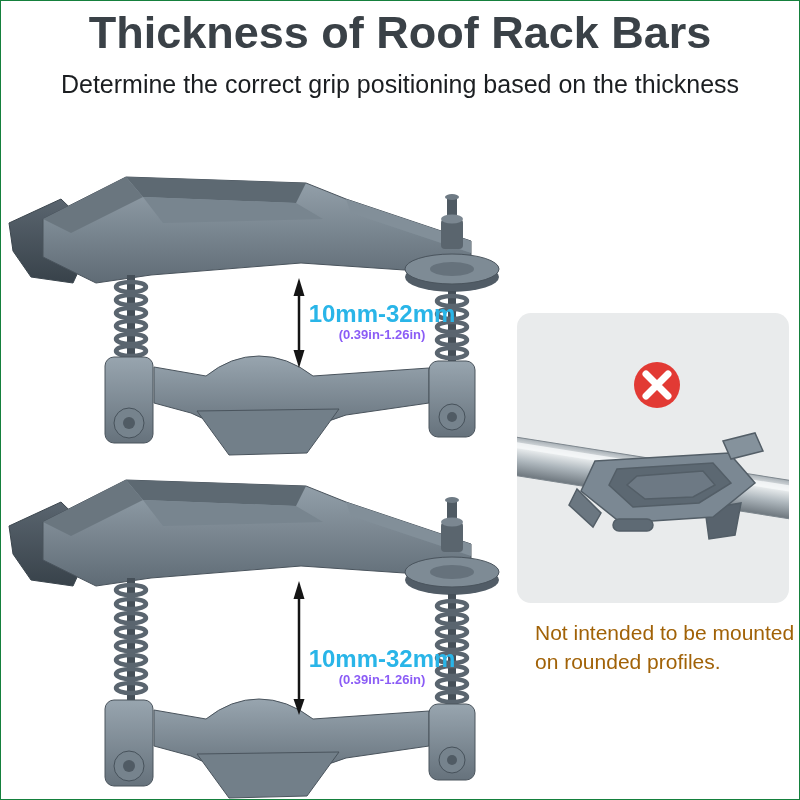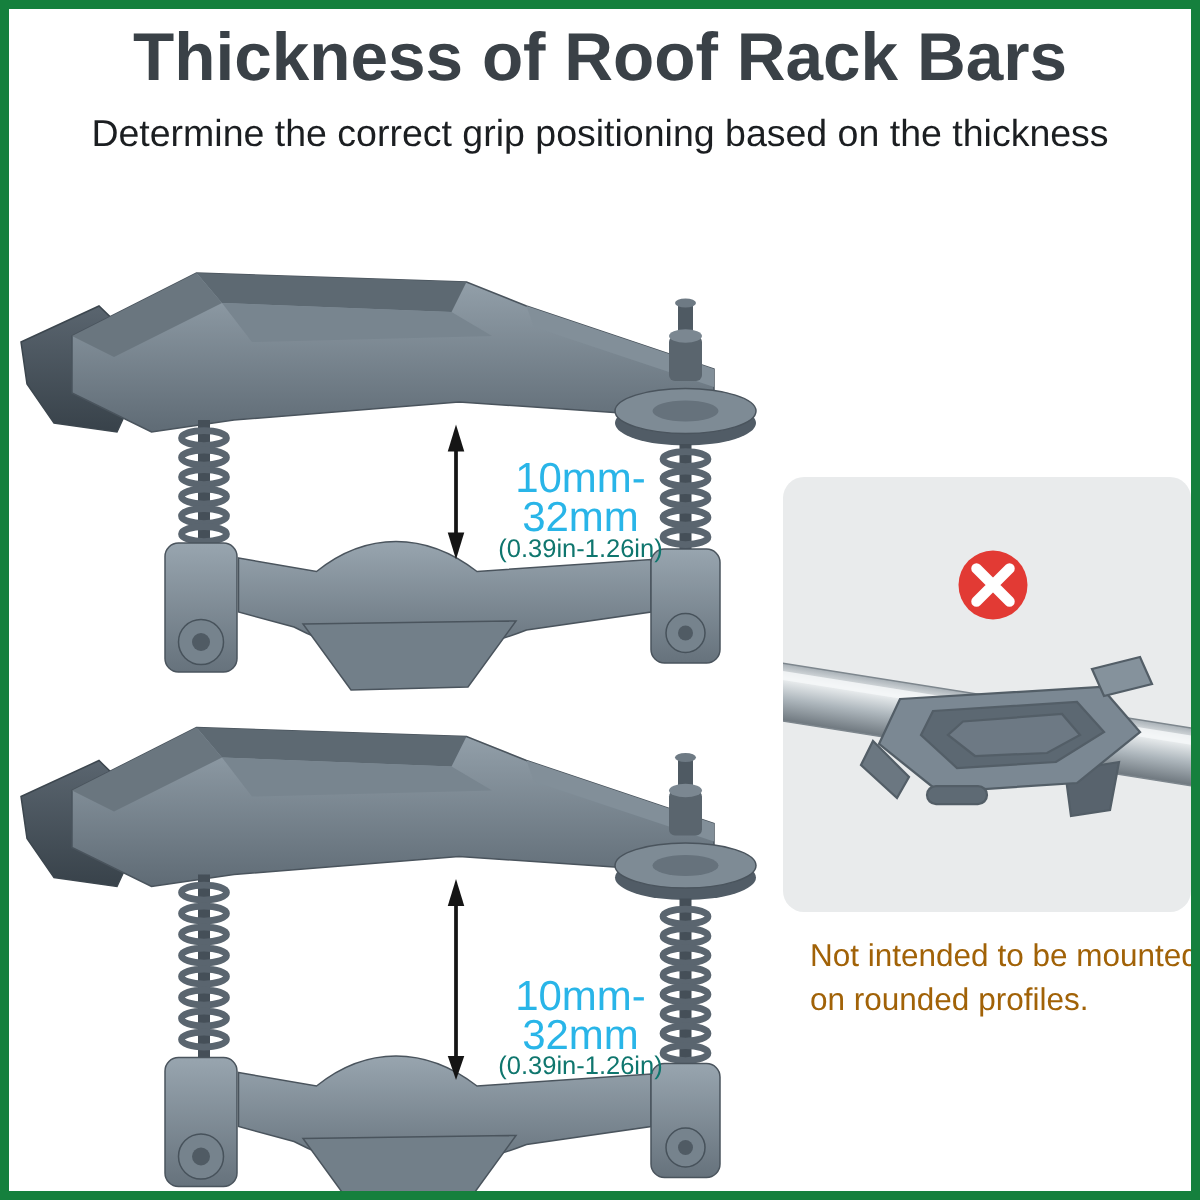--- a/index.html
+++ b/index.html
@@ -1,31 +1,31 @@
 <!DOCTYPE html>
 <html><head>
 <meta charset="utf-8">
 <style>
   *{margin:0;padding:0;box-sizing:border-box}
   html,body{background:#fff}
   body{font-family:"Liberation Sans",sans-serif}
-  .canvas{position:relative;width:800px;height:800px;background:#ffffff;overflow:hidden;border:6px solid #15803d}
+  .canvas{position:relative;width:800px;height:800px;background:#ffffff;overflow:hidden;border:1px solid #15803d}
   .title{position:absolute;top:6px;left:0;width:100%;text-align:center;
          font-size:45px;font-weight:900;color:#3a4147;letter-spacing:0px}
   .subtitle{position:absolute;top:66px;left:0;width:100%;text-align:center;
             font-size:25px;color:#1b1e21;line-height:34px}
   .figure{position:absolute;left:0;width:510px}
   .fig1{top:160px;height:302px}
   .fig2{top:463px;height:337px}
   .figure svg{display:block}
   .dims{position:absolute;width:150px;text-align:center;pointer-events:none}
   .fig1 .dims{left:306px;top:140px}
   .fig2 .dims{left:306px;top:182px}
-  .dims .mm{font-size:28px;font-weight:normal;color:#29b5e8;line-height:26px}
-  .dims .in{font-size:17px;font-weight:normal;color:#0f766e;line-height:16px}
+  .dims .mm{font-size:24px;font-weight:bold;color:#29b5e8;line-height:26px}
+  .dims .in{font-size:13px;font-weight:bold;color:#8b5cf6;line-height:16px}
   .panel{position:absolute;left:516px;top:312px;width:272px;height:290px;
          background:#e9ebec;border-radius:14px;overflow:hidden}
   .note{position:absolute;left:534px;top:617px;width:262px;font-size:21px;
         color:#a16207;line-height:29px}
   .note span{display:block}
 </style>
 </head>
 <body>
 
 <div class="canvas">

